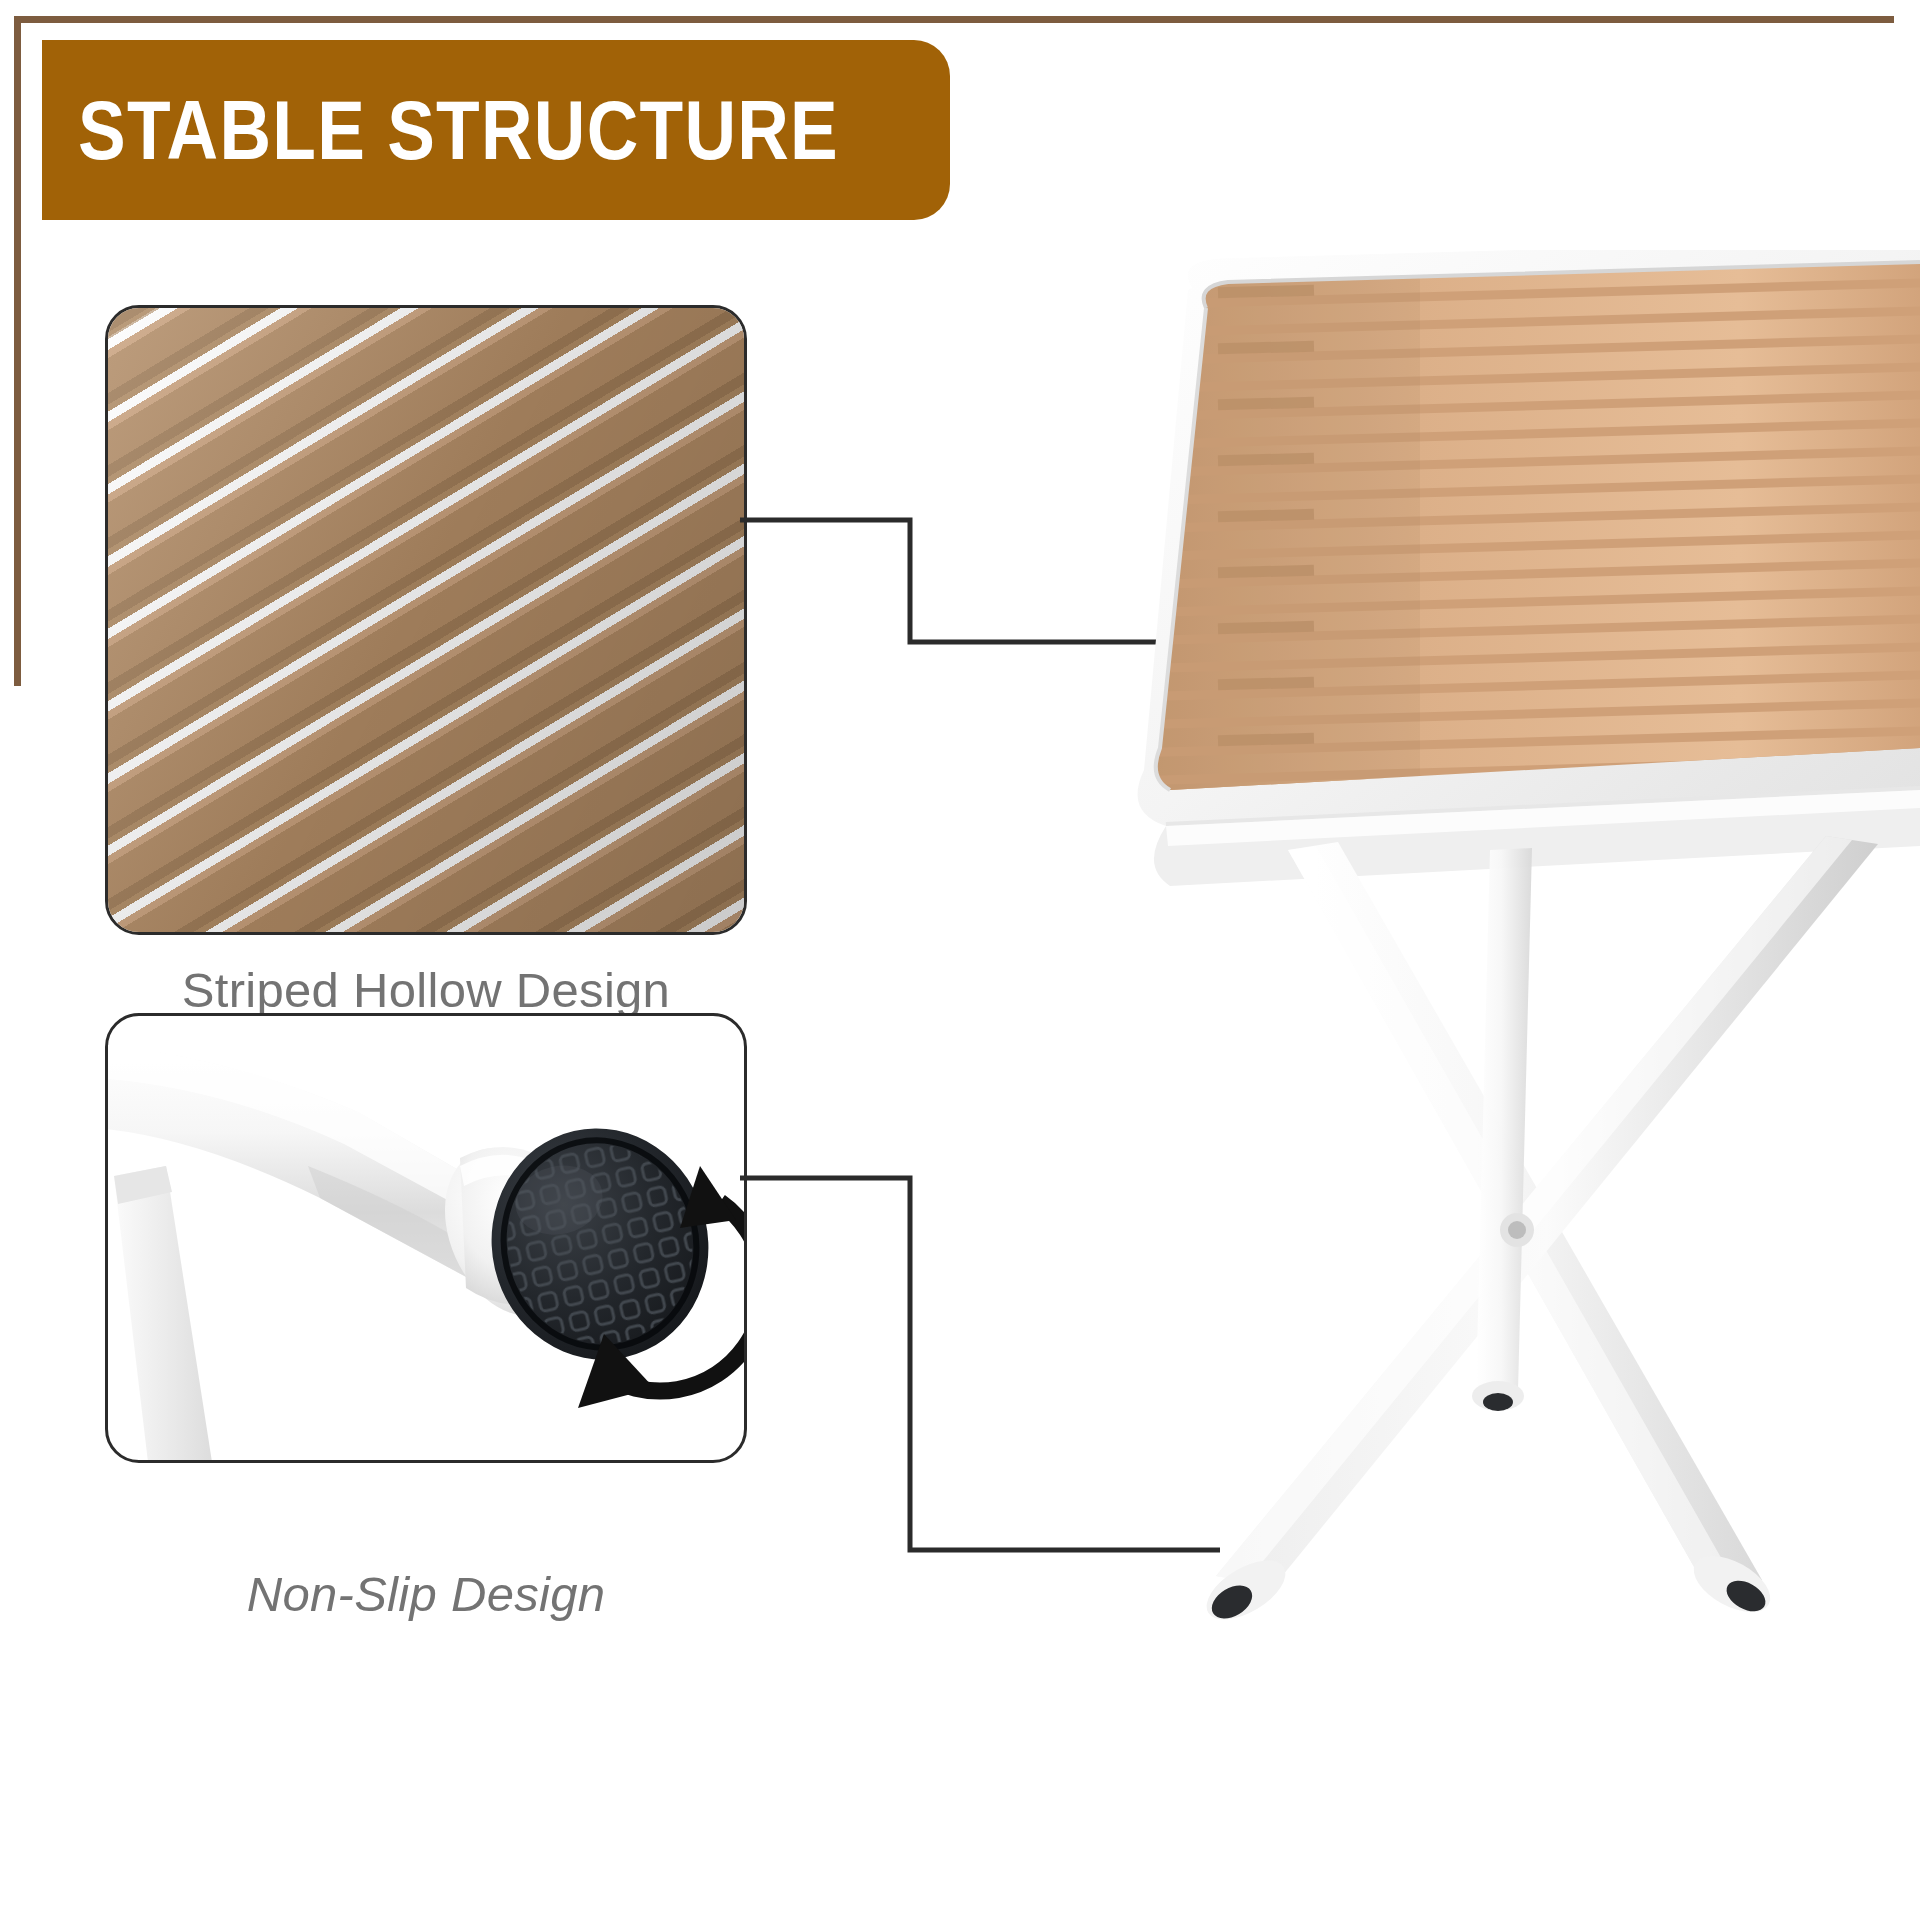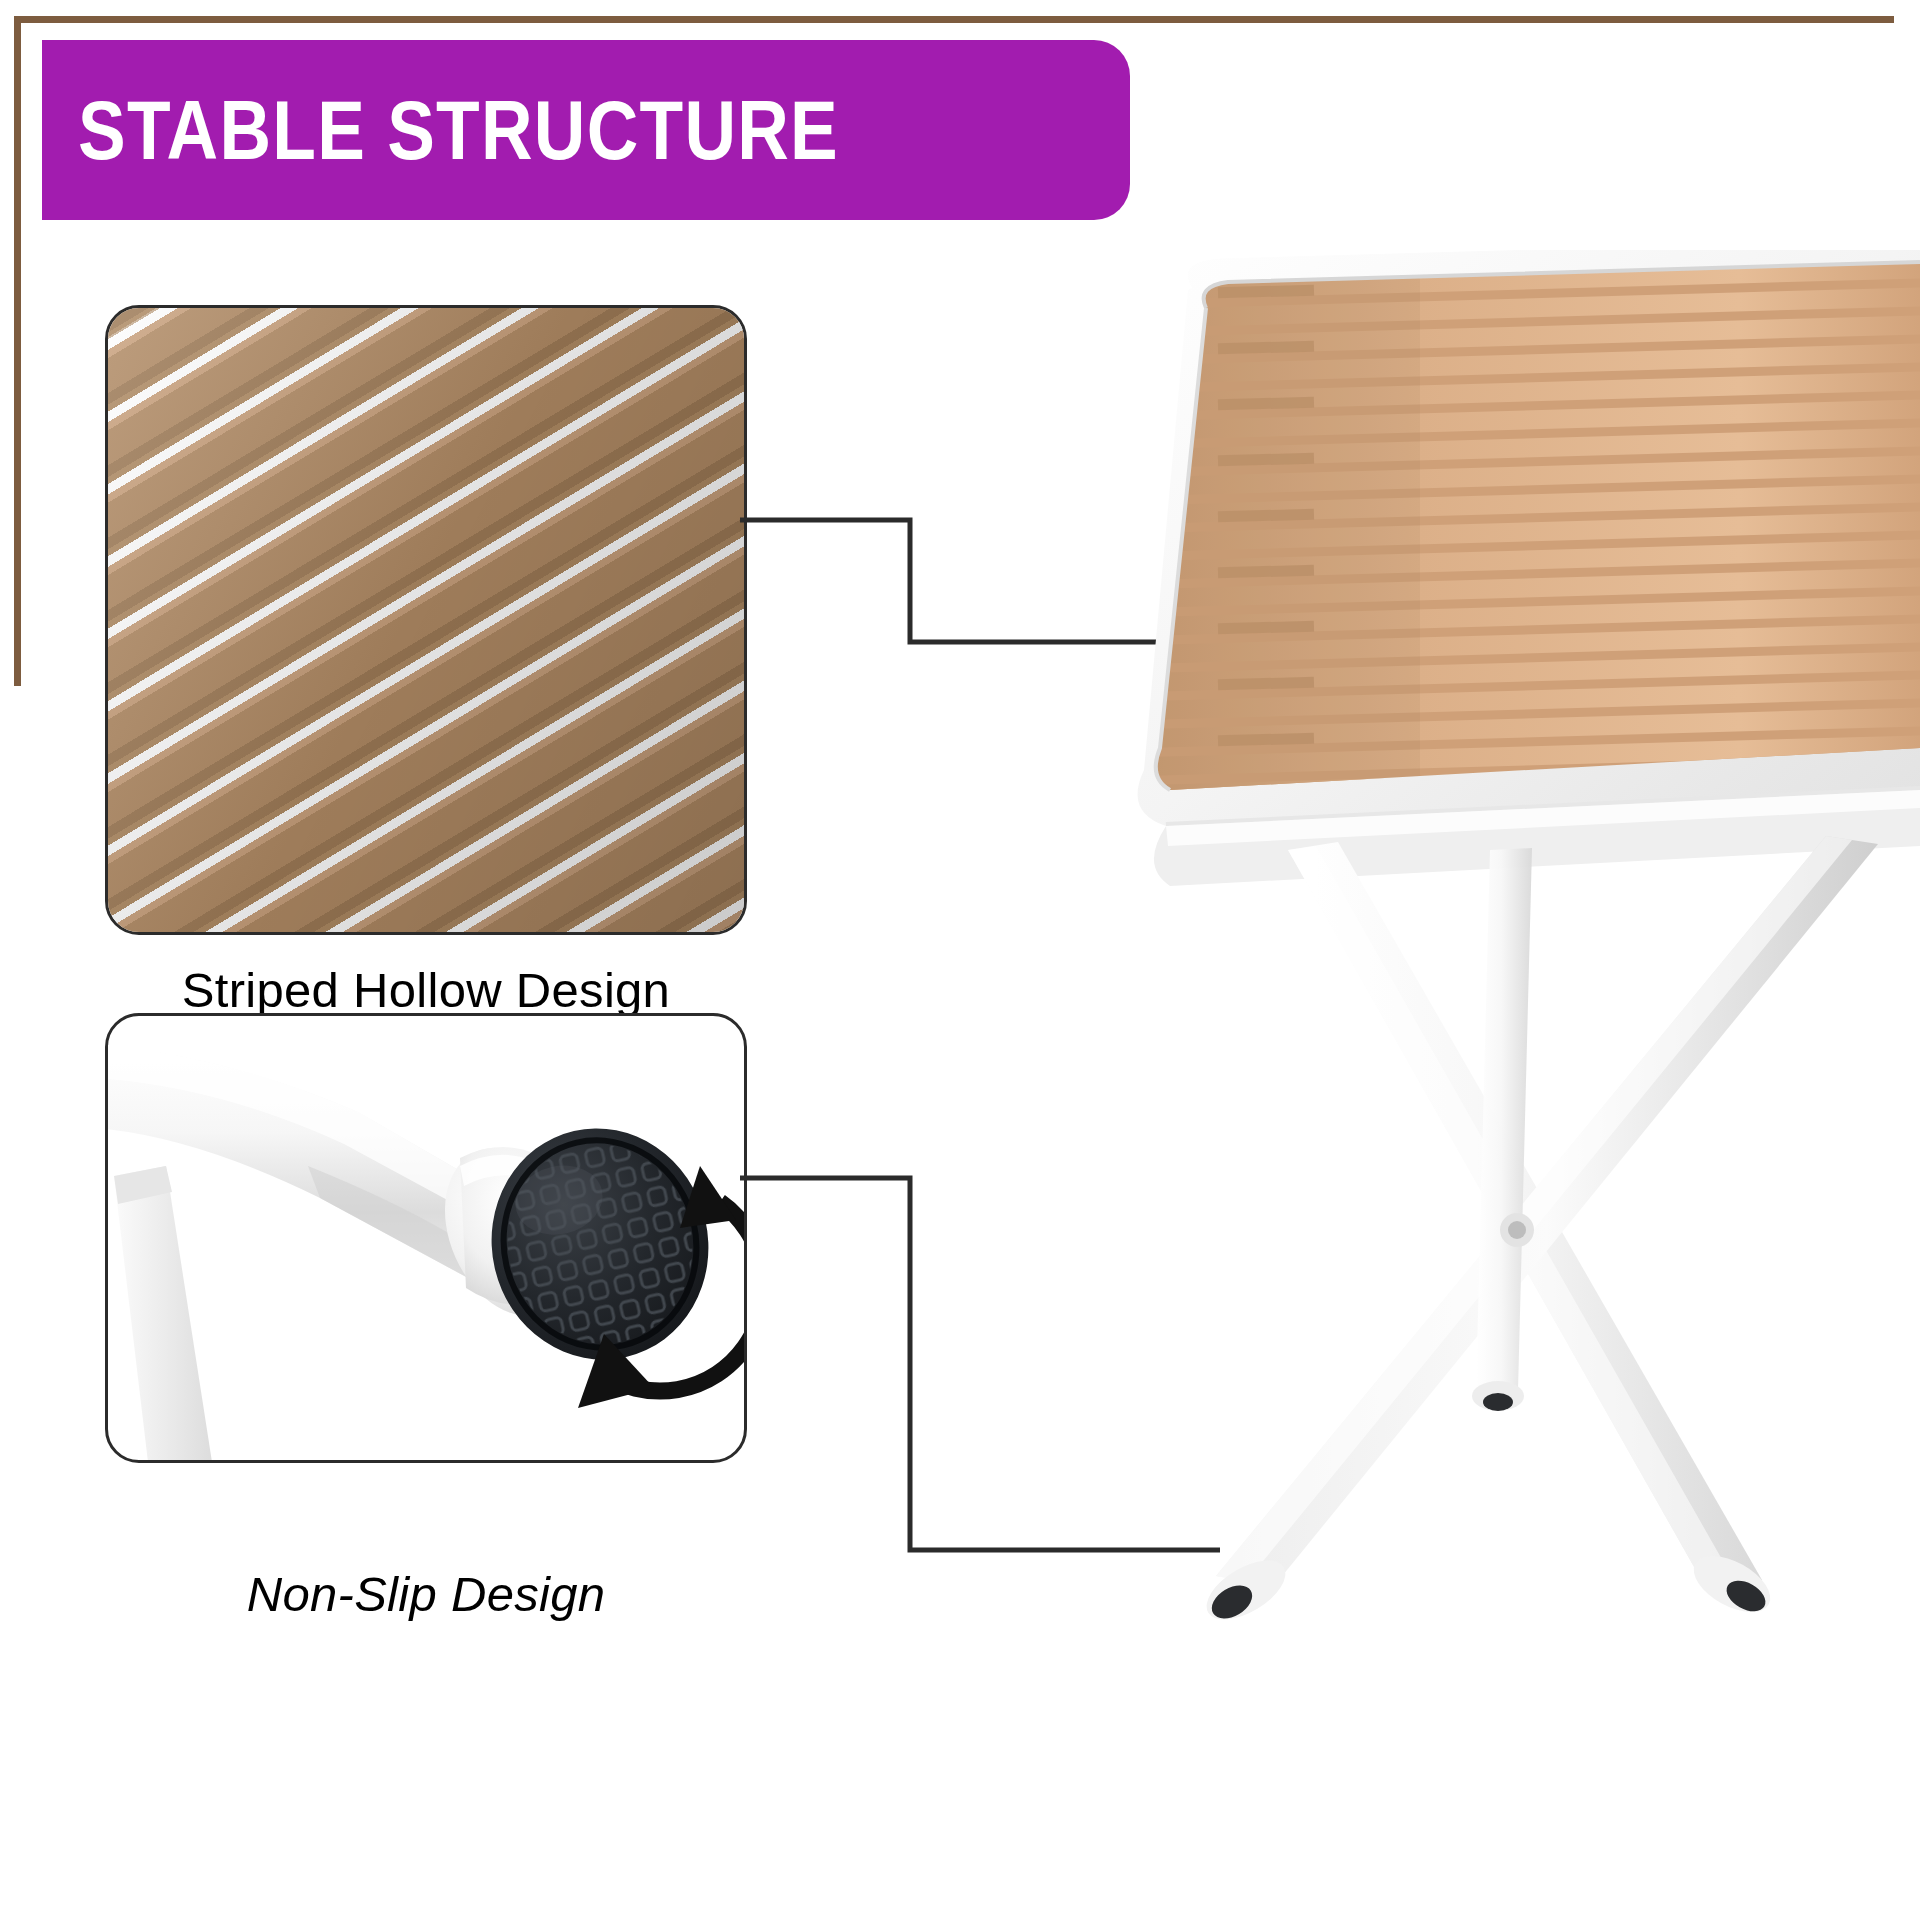--- a/index.html
+++ b/index.html
@@ -17,22 +17,22 @@
     position:absolute;left:14px;top:16px;width:1880px;height:670px;
     border-top:7px solid #7d5c3f;
     border-left:7px solid #7d5c3f;
     box-sizing:border-box;
     pointer-events:none;
   }
   .hdr-bracket-mask{
     position:absolute;left:21px;top:190px;width:60px;height:520px;background:#fff;
   }
   .hdr-banner{
-    position:absolute;left:42px;top:40px;width:1088px;height:180px;
-    background:#a21caf;
+    position:absolute;left:42px;top:40px;width:908px;height:180px;
+    background:#a16207;
     border-radius:0 36px 36px 0;
     display:flex;align-items:center;
   }
   .hdr-title{
     color:#ffffff;
     font-size:83px;
     font-weight:700;
     letter-spacing:1.5px;
     padding-left:42px;
     transform:scaleX(.86);
@@ -79,21 +79,21 @@
         rgba(255,255,255,.30) 120px, rgba(255,255,255,.30) 124px,
         rgba(0,0,0,0) 124px, rgba(0,0,0,0) 250px
       );
   }
 
   
   .caption{
     position:absolute;
     width:642px;
     text-align:center;
-    color:#000000;
+    color:#737373;
     font-size:49px;
     font-weight:400;
     letter-spacing:.3px;
     white-space:nowrap;
   }
   #cap-slats{left:105px;top:962px;}
   #cap-foot{left:105px;top:1566px;font-style:italic;}
 
   
   .connector{position:absolute;pointer-events:none;}

